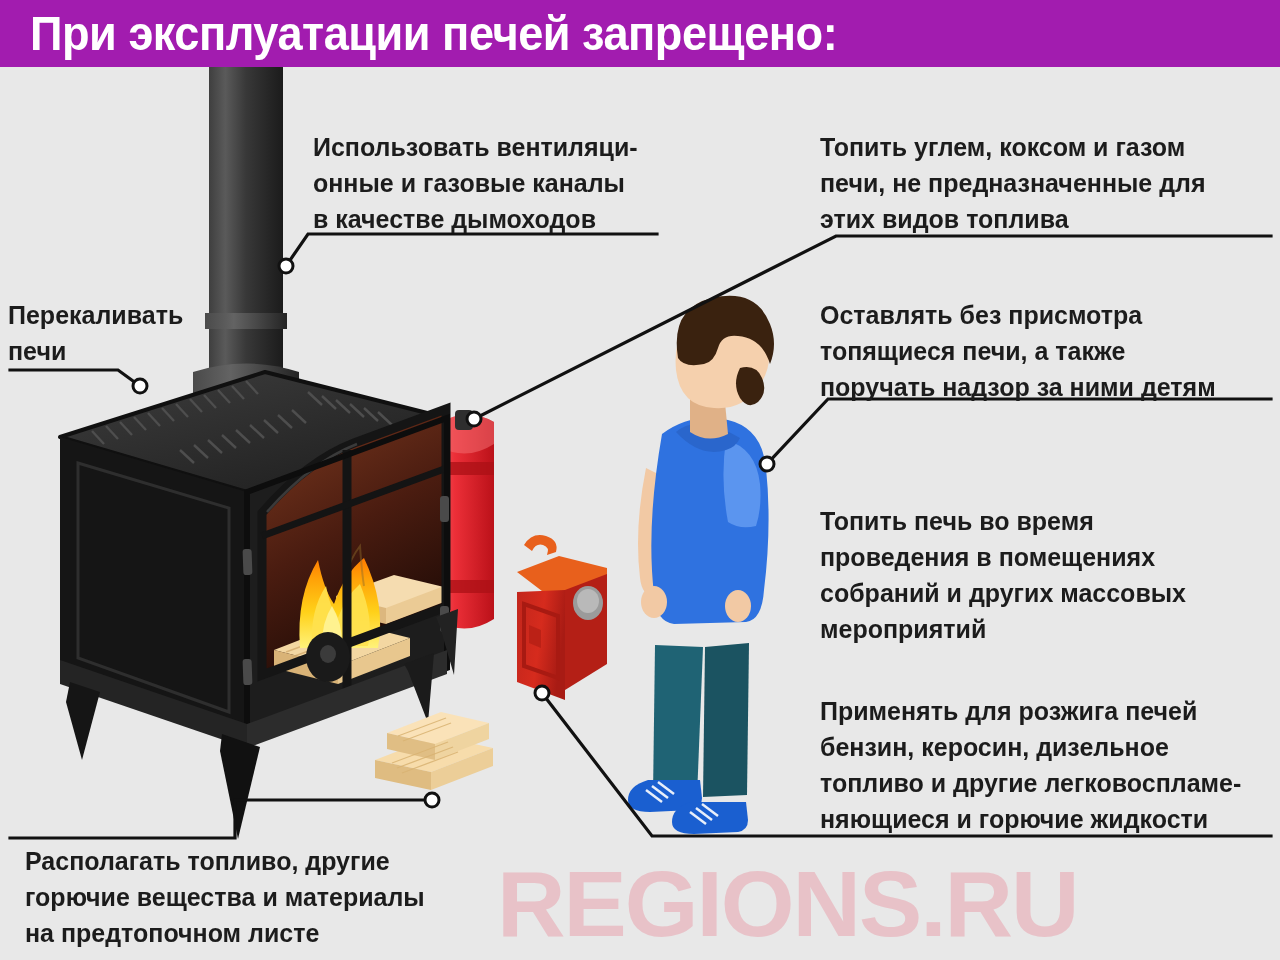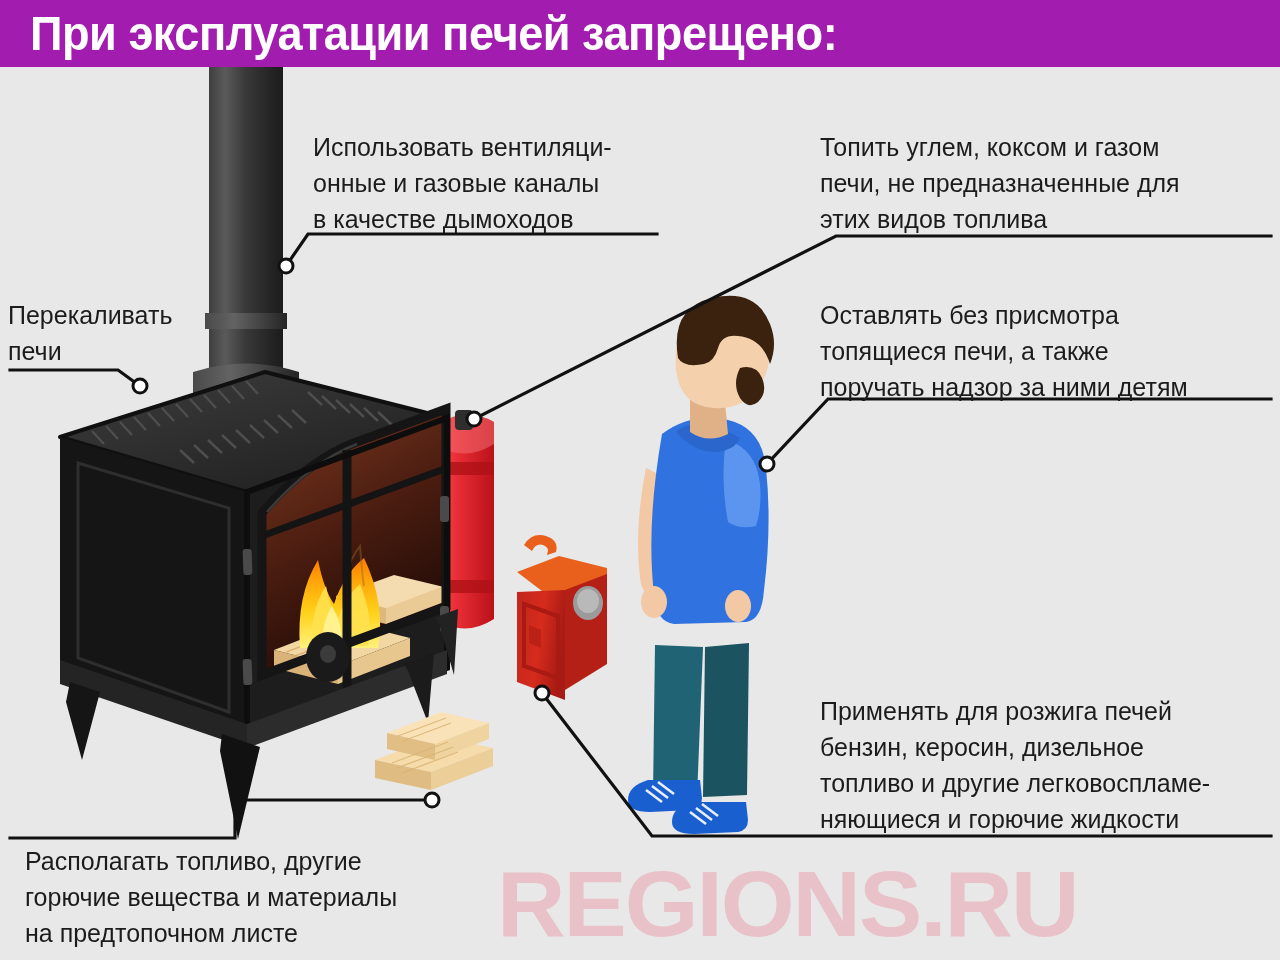--- a/index.html
+++ b/index.html
@@ -37,21 +37,21 @@
     font-size:25px;
     line-height:36px;
     white-space:pre-line;
     font-family:"Liberation Sans","DejaVu Sans",sans-serif;
   }
 
   
   svg.layer{position:absolute;left:0;top:0;width:1280px;height:960px;overflow:visible;}
   #artwork{z-index:2;}
   #leaders{z-index:3;}
-  .callout{z-index:4;}
+  .callout{z-index:4;font-weight:bold;}
   .banner{z-index:6;}
   .watermark{z-index:1;}
 
   
   .watermark{
     position:absolute;left:497px;top:851px;
     font-size:93px;font-weight:bold;
     color:#e8c2c8;
     letter-spacing:-2px;
     font-family:"Liberation Sans","DejaVu Sans",sans-serif;
@@ -313,20 +313,24 @@
 печи</div>
 
   <div class="callout" style="left:820px;top:129px;width:450px;">Топить углем, коксом и газом
 печи, не предназначенные для
 этих видов топлива</div>
 
   <div class="callout" style="left:820px;top:297px;width:455px;">Оставлять без присмотра
 топящиеся печи, а также
 поручать надзор за ними детям</div>
 
+  <div class="callout" style="left:820px;top:503px;width:440px;">Топить печь во время
+проведения в помещениях
+собраний и других массовых
+мероприятий</div>
 
   <div class="callout" style="left:25px;top:843px;width:470px;">Располагать топливо, другие
 горючие вещества и материалы
 на предтопочном листе</div>
 
   <div class="callout" style="left:820px;top:693px;width:460px;">Применять для розжига печей
 бензин, керосин, дизельное
 топливо и другие легковоспламе-
 няющиеся и горючие жидкости</div>
 

